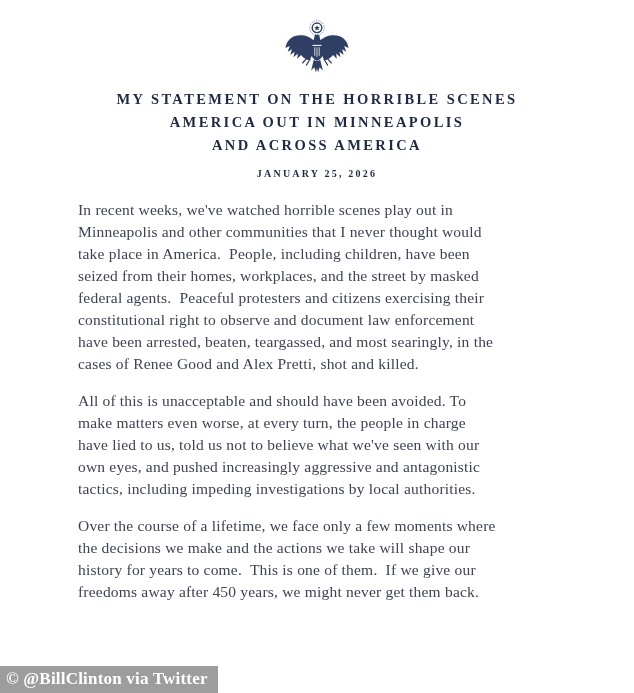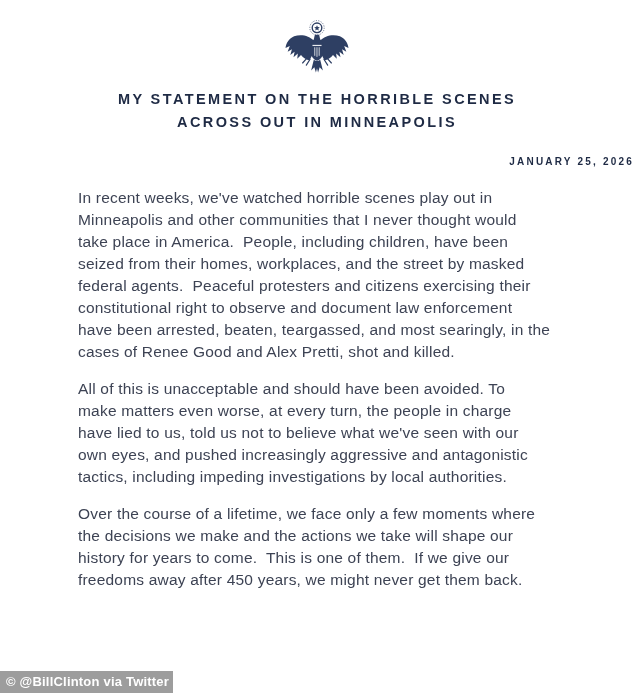--- a/index.html
+++ b/index.html
@@ -2,40 +2,40 @@
 <html><head>
 <meta charset="utf-8">
 <style>
   html, body { margin: 0; padding: 0; background: #ffffff; }
   .page {
     position: relative;
     width: 634px;
     height: 693px;
     background: #ffffff;
     overflow: hidden;
-    font-family: Liberation Sans, sans-serif;
+    font-family: Liberation Serif, serif;
   }
   .seal {
     display: block;
     margin: 15px auto 0 auto;
     width: 64px;
     height: 64px;
   }
   .title {
     margin-top: 9px;
     text-align: center;
     color: #1e2a44;
     font-weight: 700;
     font-size: 14.5px;
     line-height: 23px;
     letter-spacing: 2.4px;
   }
   .date {
-    margin-top: 22px;
-    text-align: right;
+    margin-top: 11px;
+    text-align: center;
     color: #1e2a44;
     font-weight: 700;
     font-size: 10px;
     letter-spacing: 2.2px;
   }
   .statement {
     margin: 20px 0 12px 78px;
     width: 500px;
   }
   .statement p {
@@ -47,23 +47,23 @@
     color: #3d4354;
     font-weight: 400;
   }
   .watermark {
     position: absolute;
     left: 0;
     bottom: 0;
     background: rgba(140, 140, 140, 0.85);
     color: #ffffff;
     font-weight: 700;
-    font-size: 13px;
+    font-size: 17px;
     letter-spacing: 0.2px;
-    padding: 3px 4px 4px 6px;
+    padding: 3px 10px 4px 6px;
   }
 </style>
 </head>
 <body>
 
 <div class="page">
 
   <svg class="seal" viewBox="0 0 120 104" xmlns="http://www.w3.org/2000/svg" aria-hidden="true">
     <g fill="#2e3f63" stroke="none">
 
@@ -85,21 +85,22 @@
       <rect x="63.2" y="52.5" width="1.7" height="16" fill="#ffffff" opacity="0.85"></rect>
 
       <path d="M54 76 L49 96 L55 90 L58 100 L60 92 L62 100 L65 90 L71 96 L66 76 C62 79 58 79 54 76 Z"></path>
 
       <path d="M42 72 l-9 10 M47 75 l-7 11 M78 72 l9 10 M73 75 l7 11" stroke="#2e3f63" stroke-width="2.2" stroke-linecap="round" fill="none"></path>
     </g>
   </svg>
 
   <div class="title">
     <div>MY STATEMENT ON THE HORRIBLE SCENES</div>
-    <div>ACROSS OUT IN MINNEAPOLIS</div>
+    <div>AMERICA OUT IN MINNEAPOLIS</div>
+    <div>AND ACROSS AMERICA</div>
   </div>
 
   <div class="date">JANUARY 25, 2026</div>
 
   <div class="statement">
     <p>In recent weeks, we've watched horrible scenes play out in
 Minneapolis and other communities that I never thought would
 take place in America.  People, including children, have been
 seized from their homes, workplaces, and the street by masked
 federal agents.  Peaceful protesters and citizens exercising their

